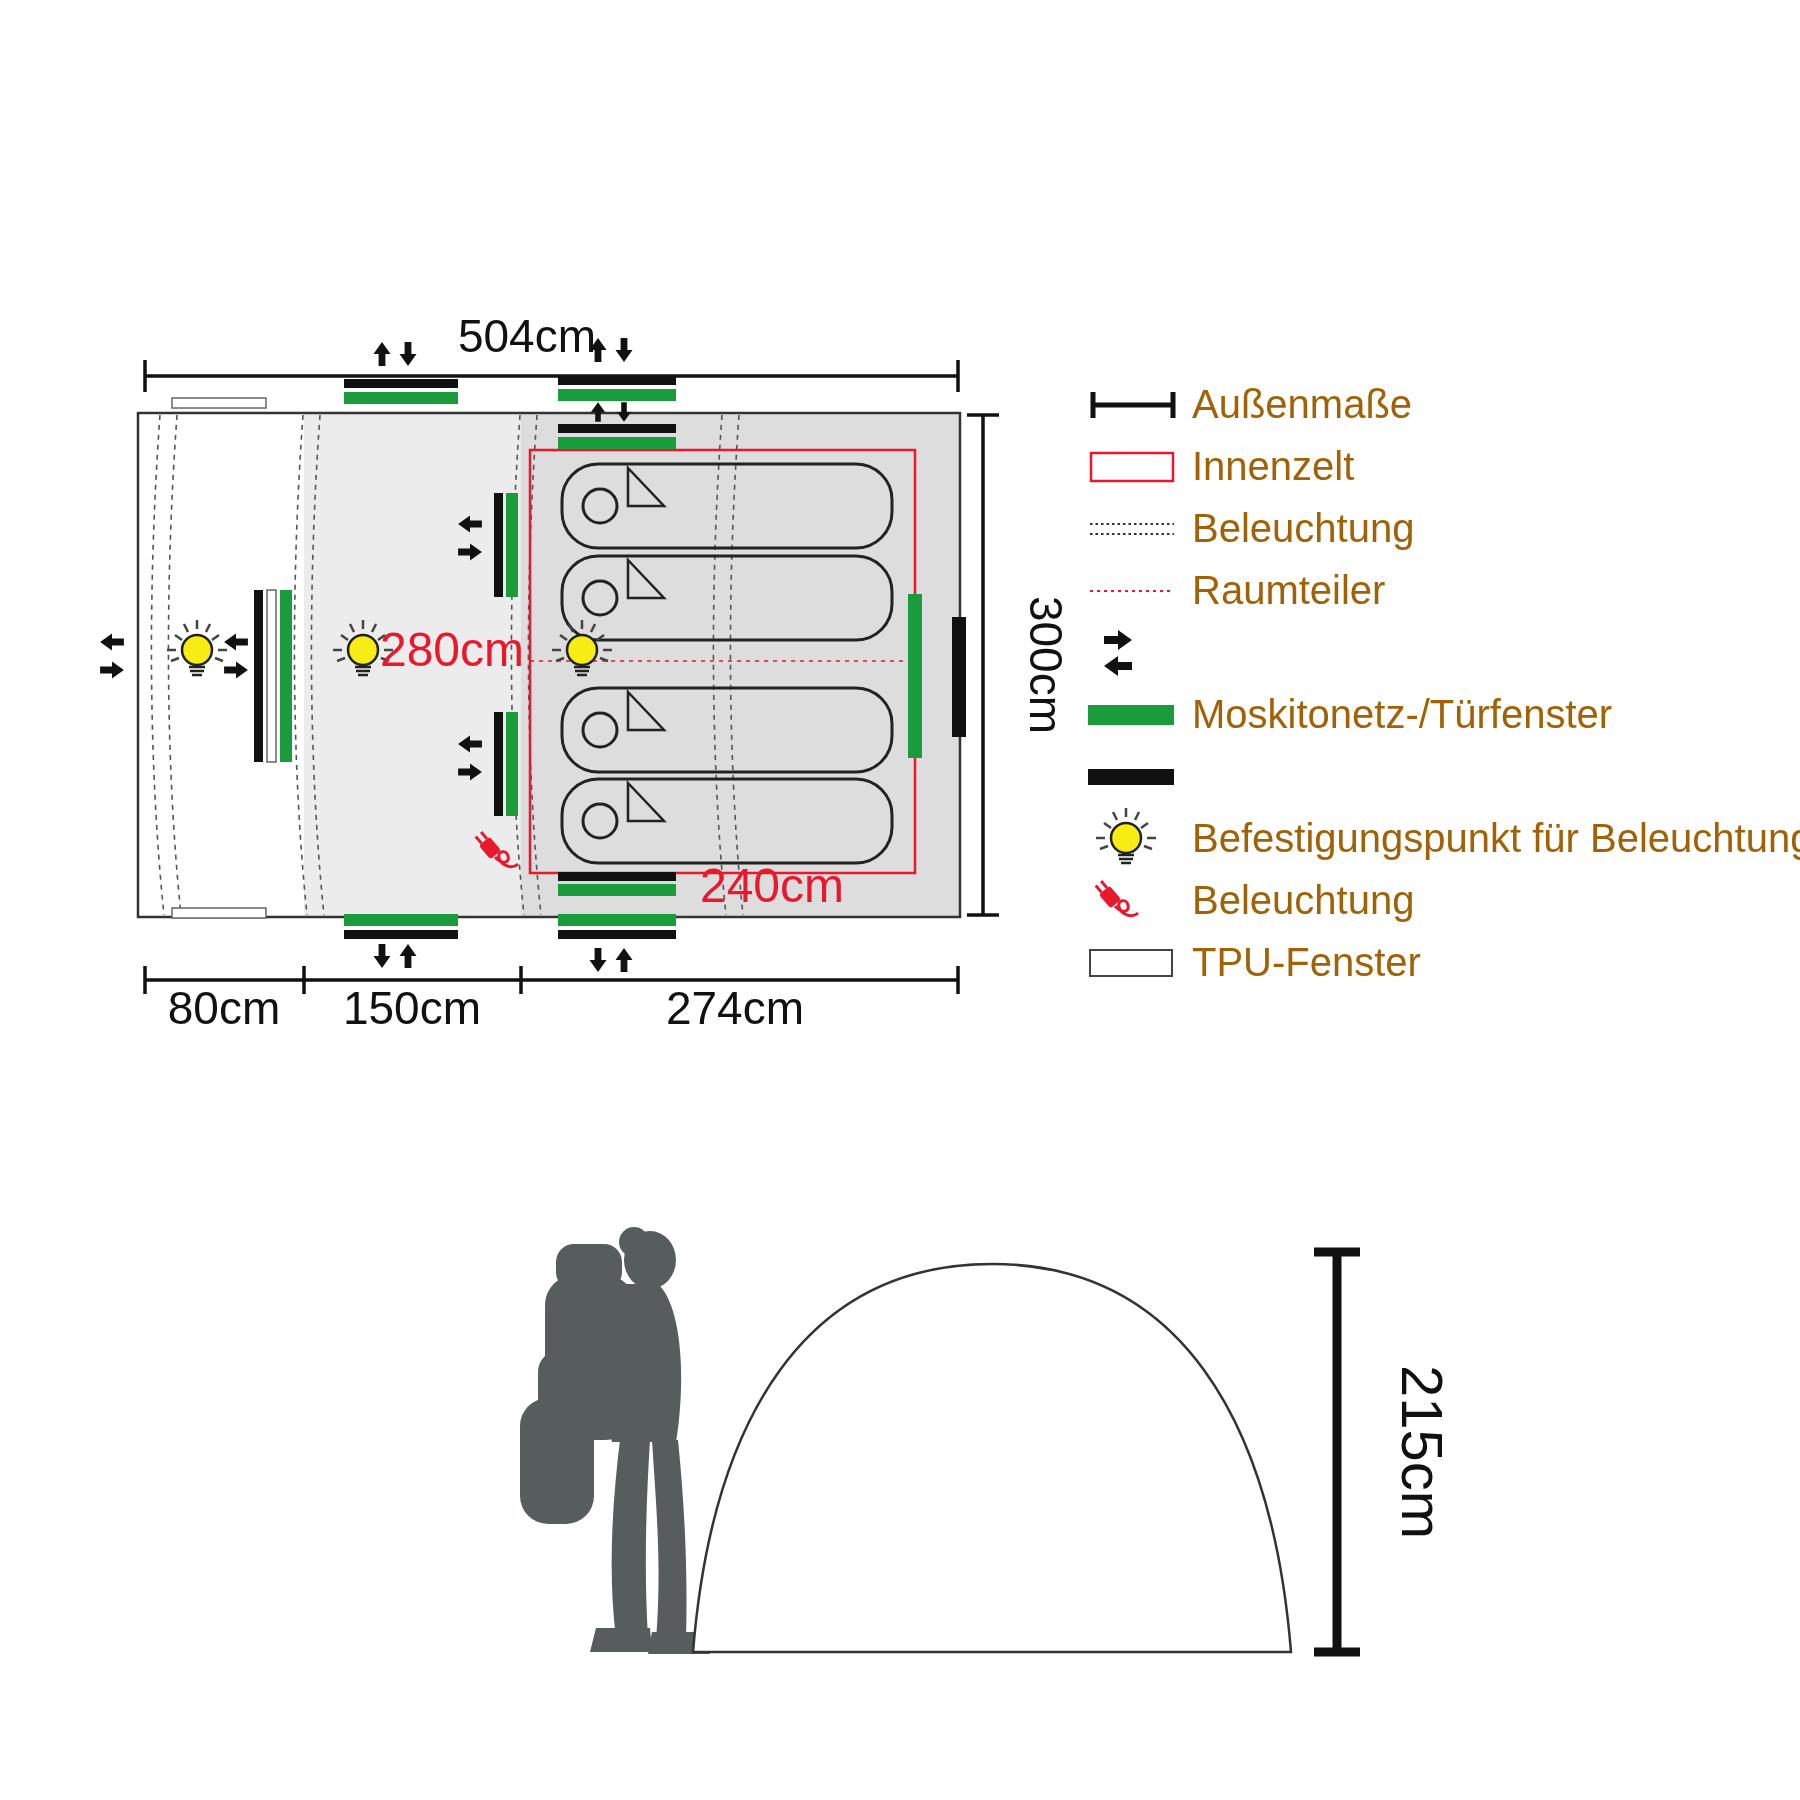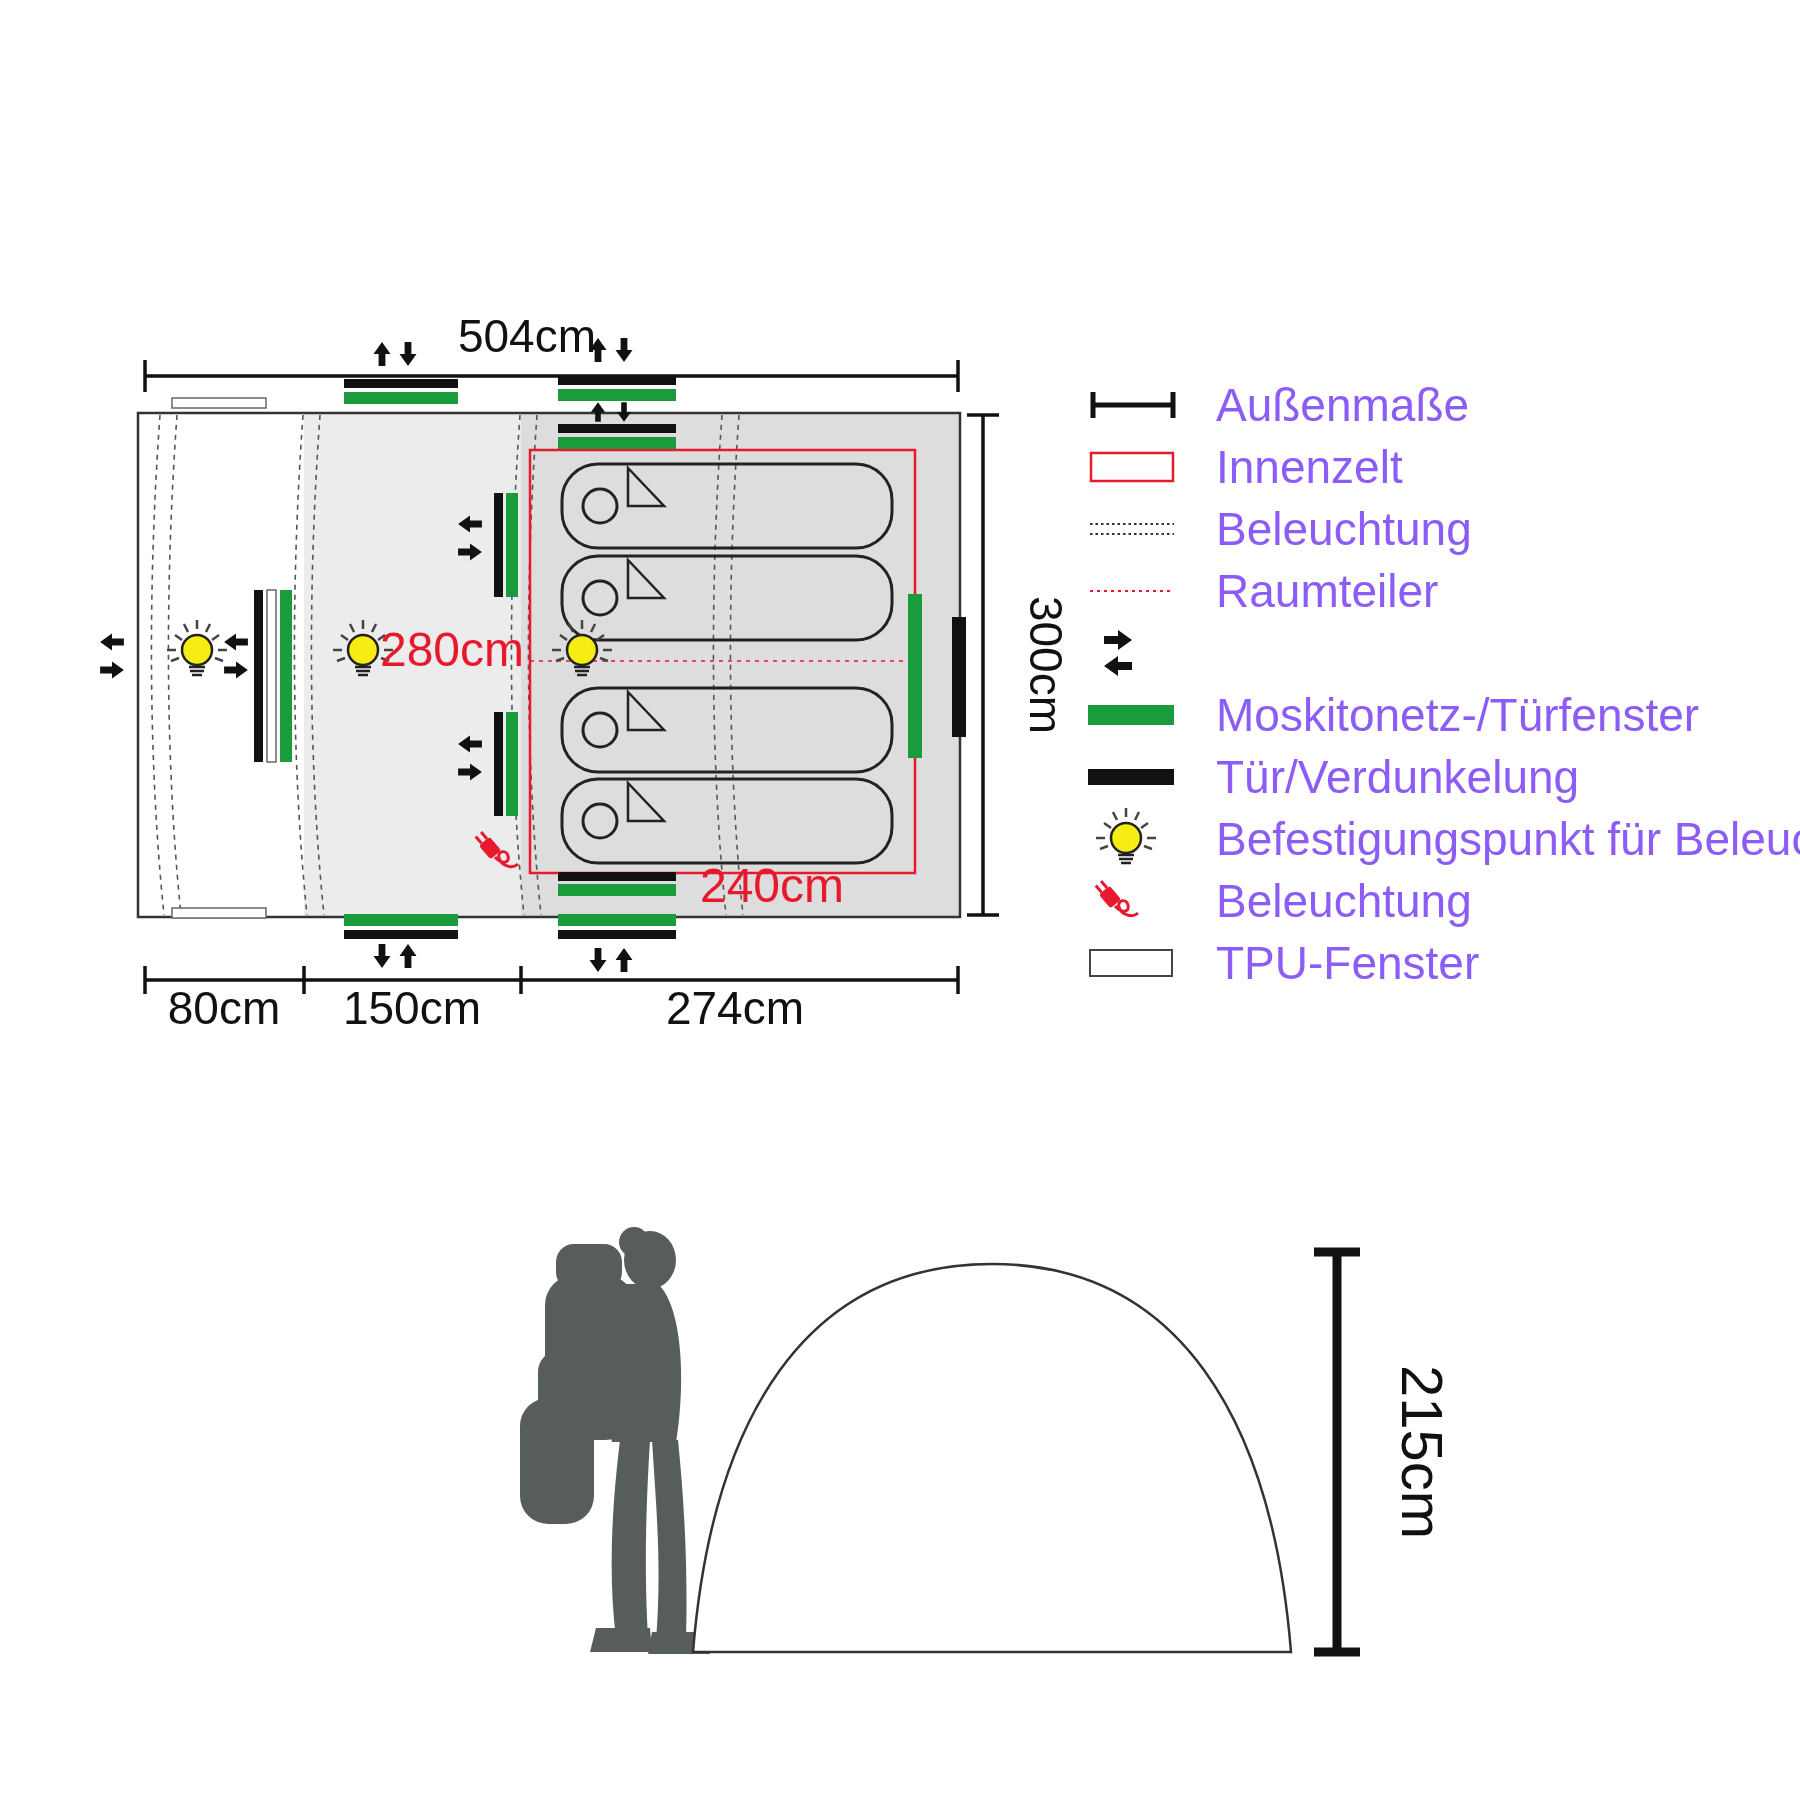--- a/index.html
+++ b/index.html
@@ -34,21 +34,21 @@
   
   .dome{fill:#fff;stroke:#333;stroke-width:2.5}
   .dim2 path{stroke:#111;fill:none}
   .height-label{font-size:58px;fill:#111;font-family:"Liberation Sans",sans-serif}
   .hiker *{fill:var(--silhouette-gray);stroke:none}
 
   
   .legend{position:absolute;left:1088px;top:380px;display:flex;flex-direction:column;gap:13px}
   .legend-row{display:flex;align-items:center;height:49px}
   .legend-icon{flex:0 0 104px;width:104px;display:flex;justify-content:flex-start;align-items:center}
-  .legend-label{font-size:46px;color:#8b5cf6;white-space:nowrap;margin-left:24px}
+  .legend-label{font-size:40px;color:#a16207;white-space:nowrap;margin-left:0}
 </style>
 </head>
 <body>
 
 <svg id="plan-svg" width="1800" height="1800" viewBox="0 0 1800 1800">
   <defs>
     <path id="arr" d="M -14,-4 H 0 V -10 L 14,0 L 0,10 V 4 H -14 Z"></path>
     <g id="bulb">
       <g class="ray">
         <path d="M0,-30 V-21"></path>
@@ -284,21 +284,20 @@
     </span>
     <span class="legend-label">Moskitonetz-/Türfenster</span>
   </div>
 
   <div class="legend-row">
     <span class="legend-icon">
       <svg width="90" height="18" viewBox="0 0 90 18">
           <rect x="0" y="1" width="86" height="16" fill="var(--door-black)"></rect>
         </svg>
     </span>
-    <span class="legend-label">Tür/Verdunkelung</span>
   </div>
 
   <div class="legend-row">
     <span class="legend-icon">
       <svg width="76" height="74" viewBox="0 0 76 74">
           <use href="#bulb" transform="translate(38,36)"></use>
         </svg>
     </span>
     <span class="legend-label">Befestigungspunkt für Beleuchtung</span>
   </div>

